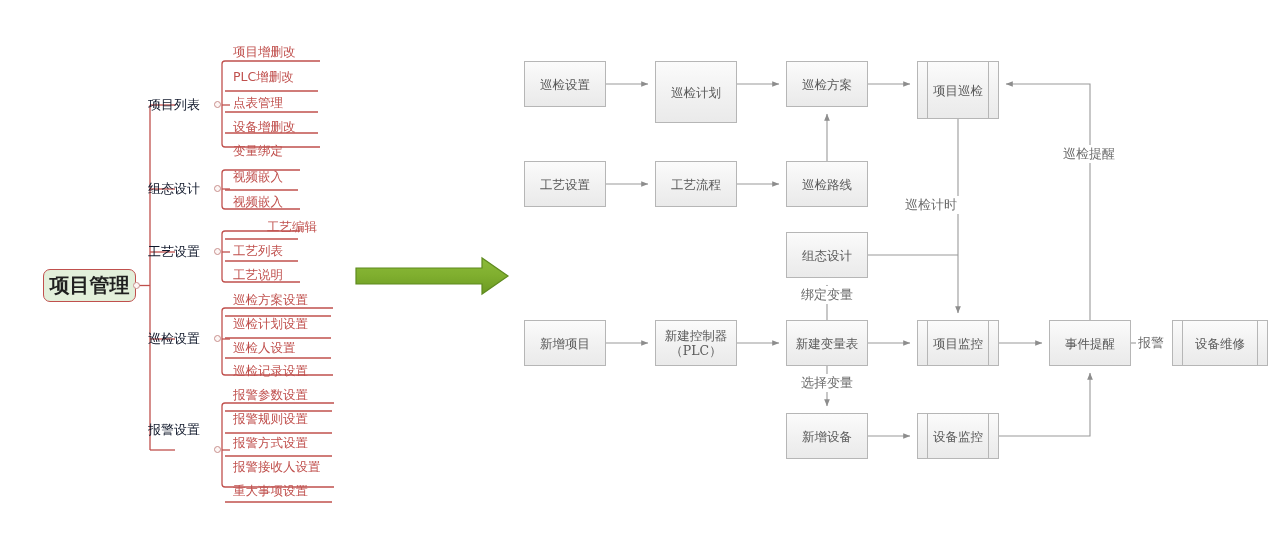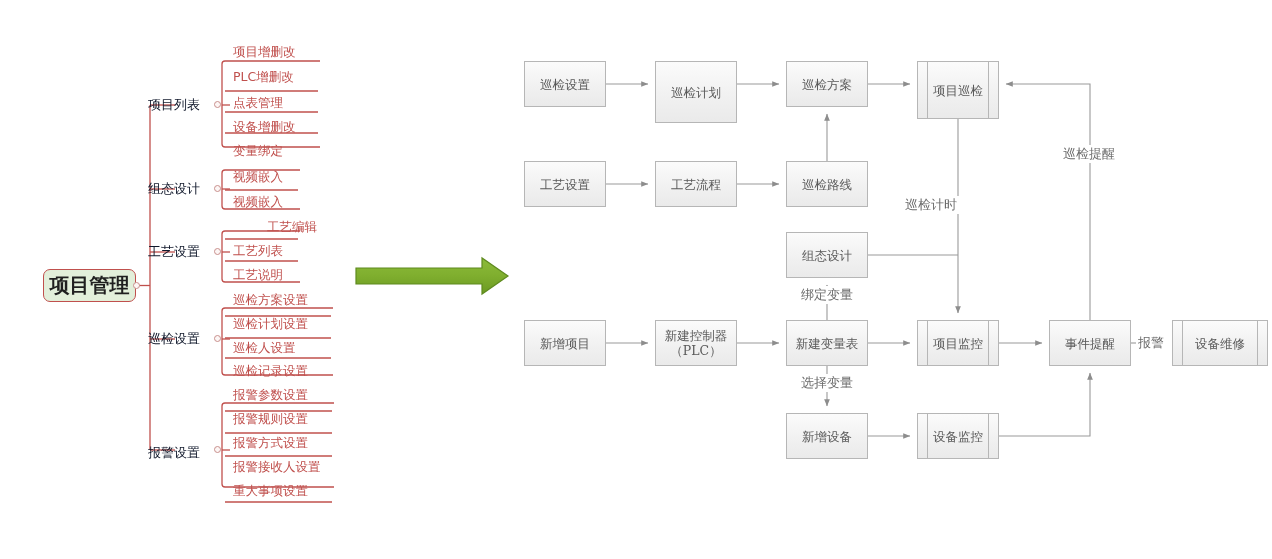--- a/index.html
+++ b/index.html
@@ -189,21 +189,21 @@
   <div class="mm-branch" style="left:148px;top:243px;">
     <span>工艺设置</span>
   </div>
   <span class="mm-dot" style="left:214px;top:248px;"></span>
 
   <div class="mm-branch" style="left:148px;top:330px;">
     <span>巡检设置</span>
   </div>
   <span class="mm-dot" style="left:214px;top:335px;"></span>
 
-  <div class="mm-branch" style="left:148px;top:444px;">
+  <div class="mm-branch" style="left:148px;top:421px;">
     <span>报警设置</span>
   </div>
   <span class="mm-dot" style="left:214px;top:446px;"></span>
 
   <div class="mm-leaf" style="left:233px;top:44px;">
     <span>项目增删改</span></div>
   <div class="mm-leaf" style="left:233px;top:69px;">
     <span>PLC增删改</span></div>
   <div class="mm-leaf" style="left:233px;top:95px;">
     <span>点表管理</span></div>

